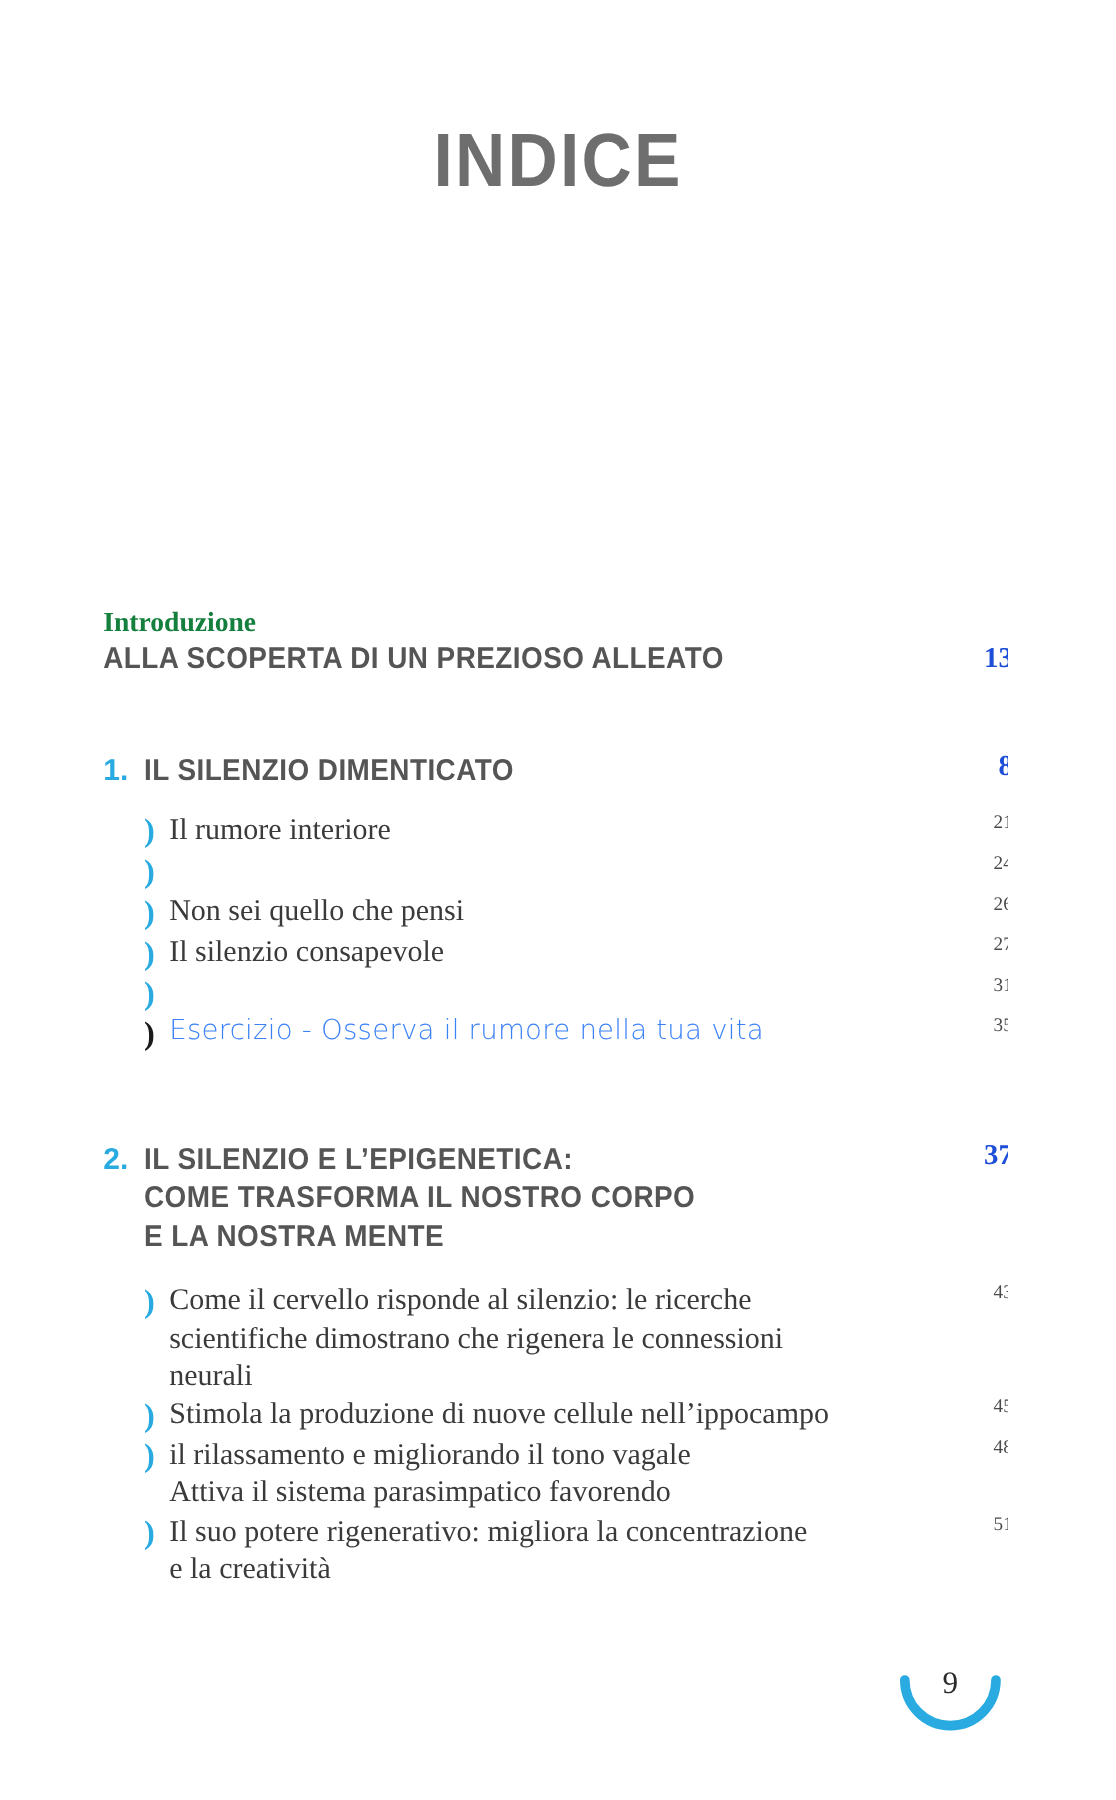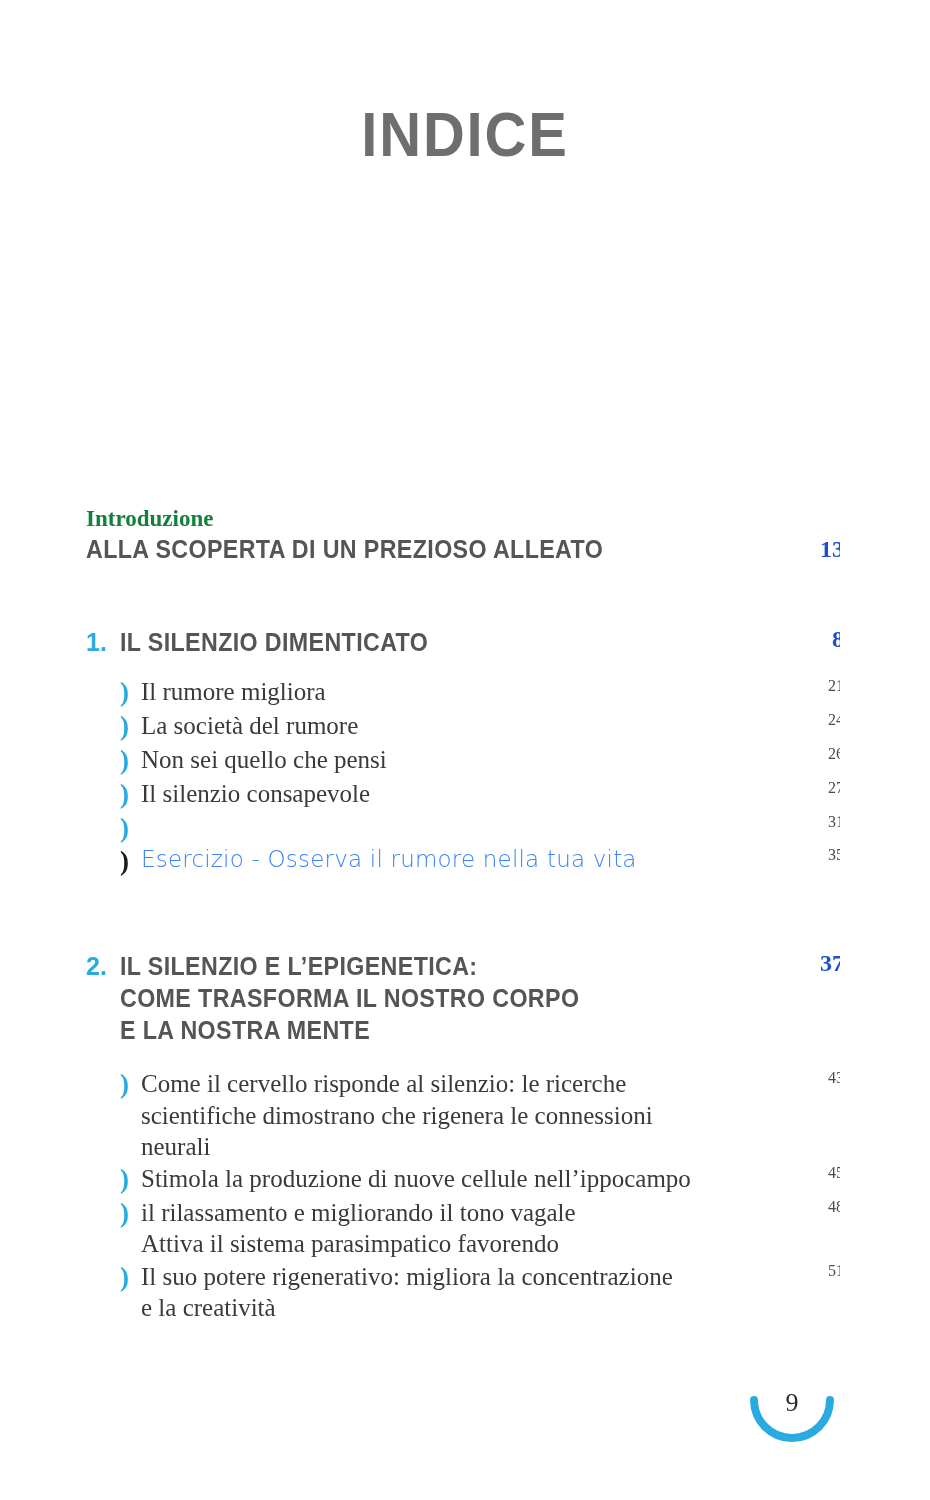--- a/index.html
+++ b/index.html
@@ -218,32 +218,29 @@
         </div>
         <div class="pagenum-strong">8</div>
       </div>
 
       <div class="items">
 
         <div class="item">
           <div class="item-left">
             <span class="bullet">)</span>
             <span class="item-text">
-              <span class="tline">Il rumore migliora</span>
+              <span class="tline">Il rumore interiore</span>
             </span>
           </div>
           <div class="pagenum">21</div>
         </div>
 
         <div class="item">
           <div class="item-left">
             <span class="bullet">)</span>
-            <span class="item-text">
-              <span class="tline">La società del rumore</span>
-            </span>
           </div>
           <div class="pagenum">24</div>
         </div>
 
         <div class="item">
           <div class="item-left">
             <span class="bullet">)</span>
             <span class="item-text">
               <span class="tline">Non sei quello che pensi</span>
             </span>

